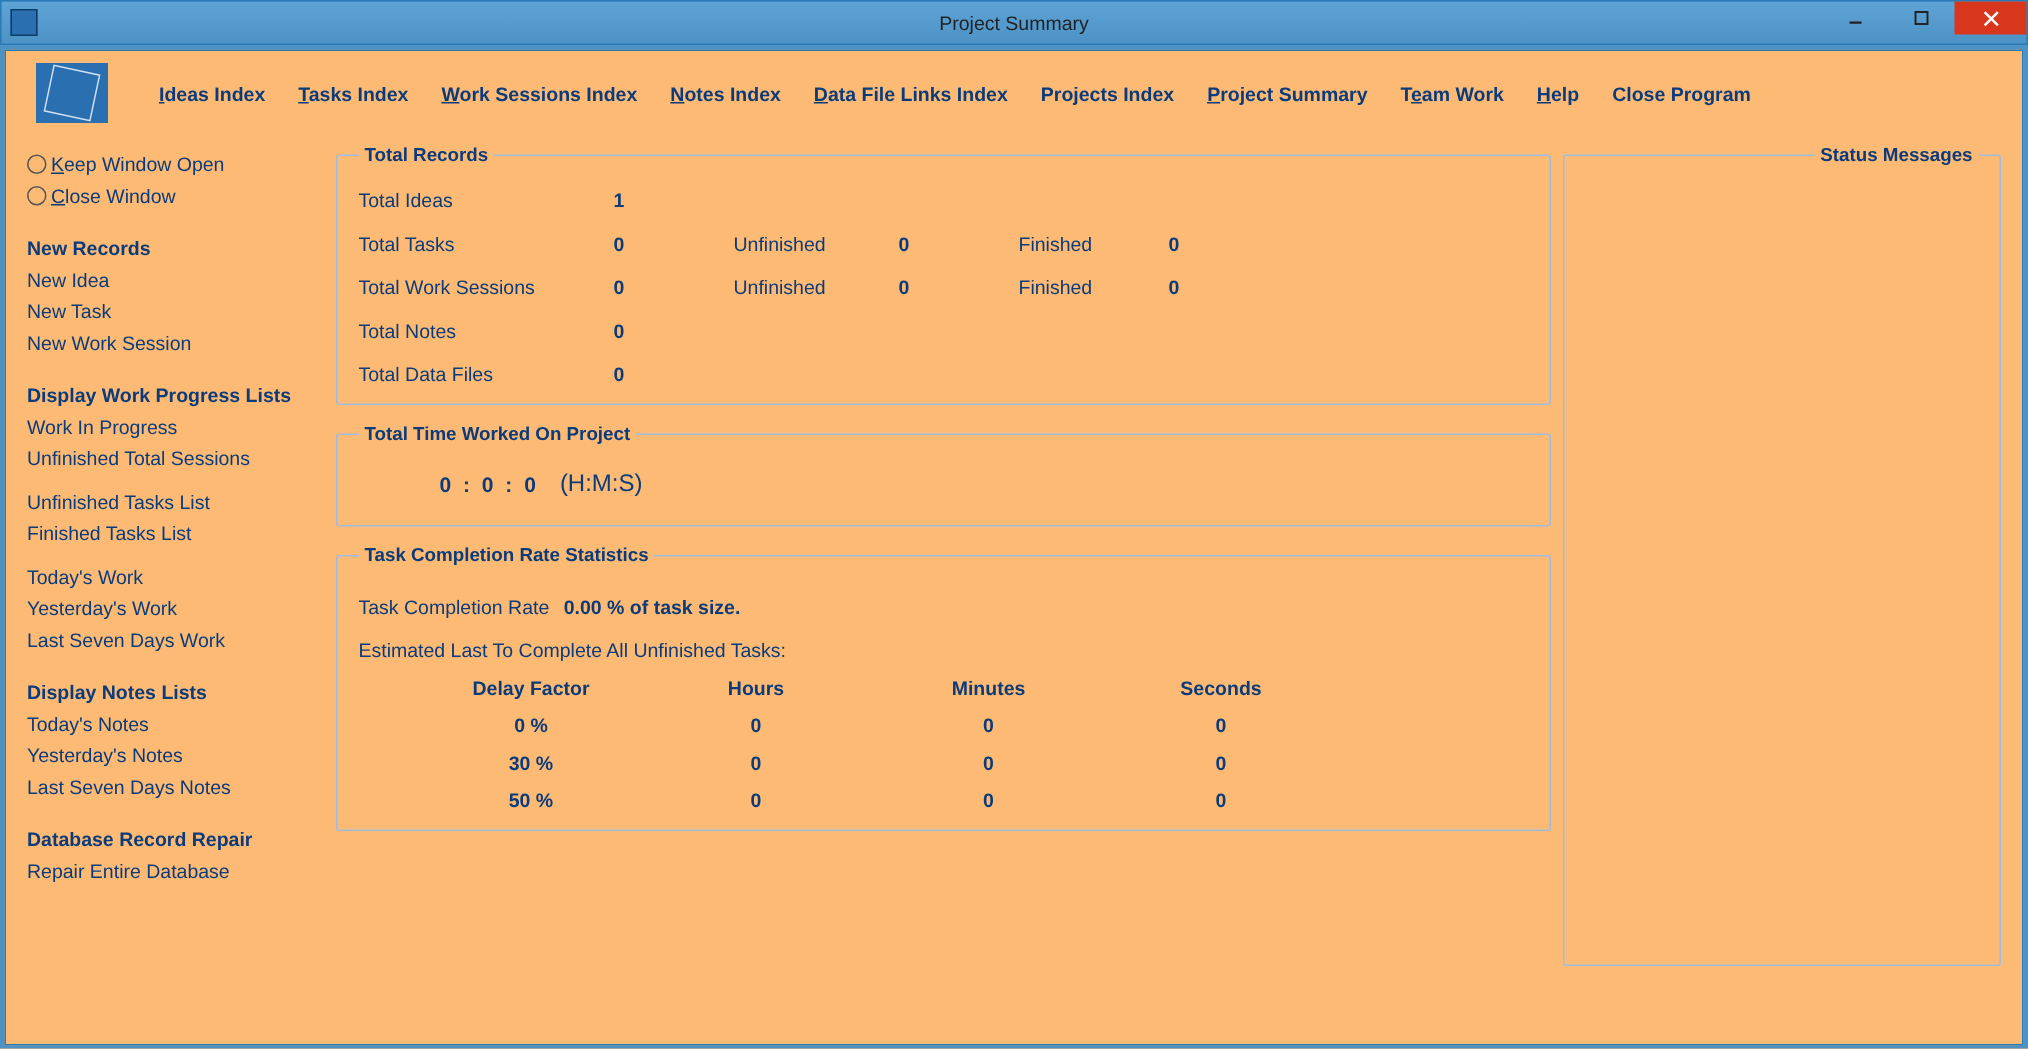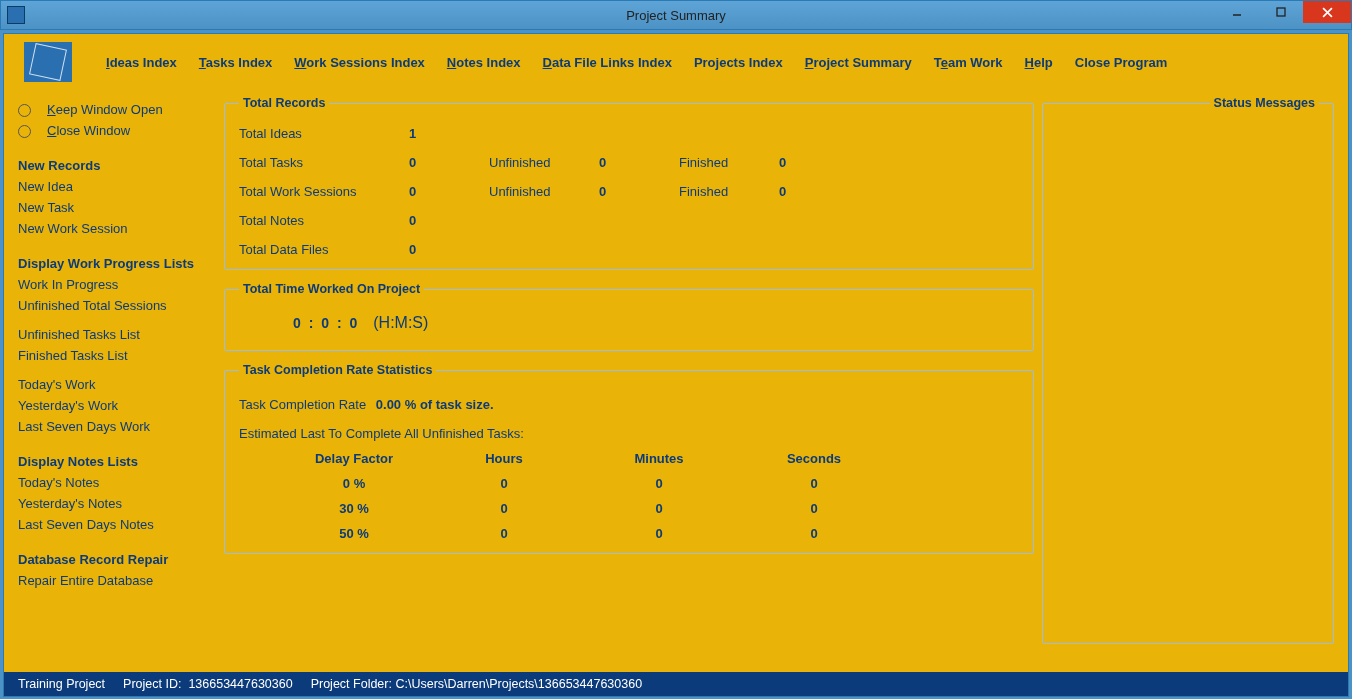--- a/index.html
+++ b/index.html
@@ -43,21 +43,21 @@
   height: 22px;
   display: flex;
   align-items: center;
   justify-content: center;
   font-size: 11px;
   color: #222;
 }
 .win-btn.close { background: #d9361e; color: #fff; width: 48px; }
 
 .client {
-  background: #eab308;
+  background: #fdba74;
   margin: 3px;
   height: 664px;
   border: 1px solid #2a7ab5;
   position: relative;
   overflow: hidden;
 }
 .menubar {
   display: flex;
   align-items: center;
   padding: 8px 20px 4px;
@@ -91,22 +91,22 @@
   display: flex;
   padding: 10px 14px 0;
   gap: 8px;
 }
 .sidebar {
   width: 198px;
   padding-top: 6px;
 }
 .radio-row {
   display: flex;
-  align-items: flex-end;
-  gap: 16px;
+  align-items: center;
+  gap: 3px;
   margin-bottom: 6px;
   font-size: 13px;
   color: #0b3b7a;
   cursor: pointer;
 }
 .radio {
   width: 13px; height: 13px;
   border: 1px solid #555;
   border-radius: 50%;
   display: inline-block;
@@ -359,23 +359,14 @@
     </div>
 
     <div class="status-panel">
       <fieldset>
         <legend>Status Messages</legend>
       </fieldset>
     </div>
 
   </div>
 
-  <div class="statusbar">
-    <span>Training Project</span>
-    <span>
-      <span>Project ID:</span>&nbsp;&nbsp;<span>136653447630360</span>
-    </span>
-    <span>
-      <span>Project Folder:</span>&nbsp;<span>C:\Users\Darren\Projects\136653447630360</span>
-    </span>
-  </div>
 
 </div>
 
 </body></html>

